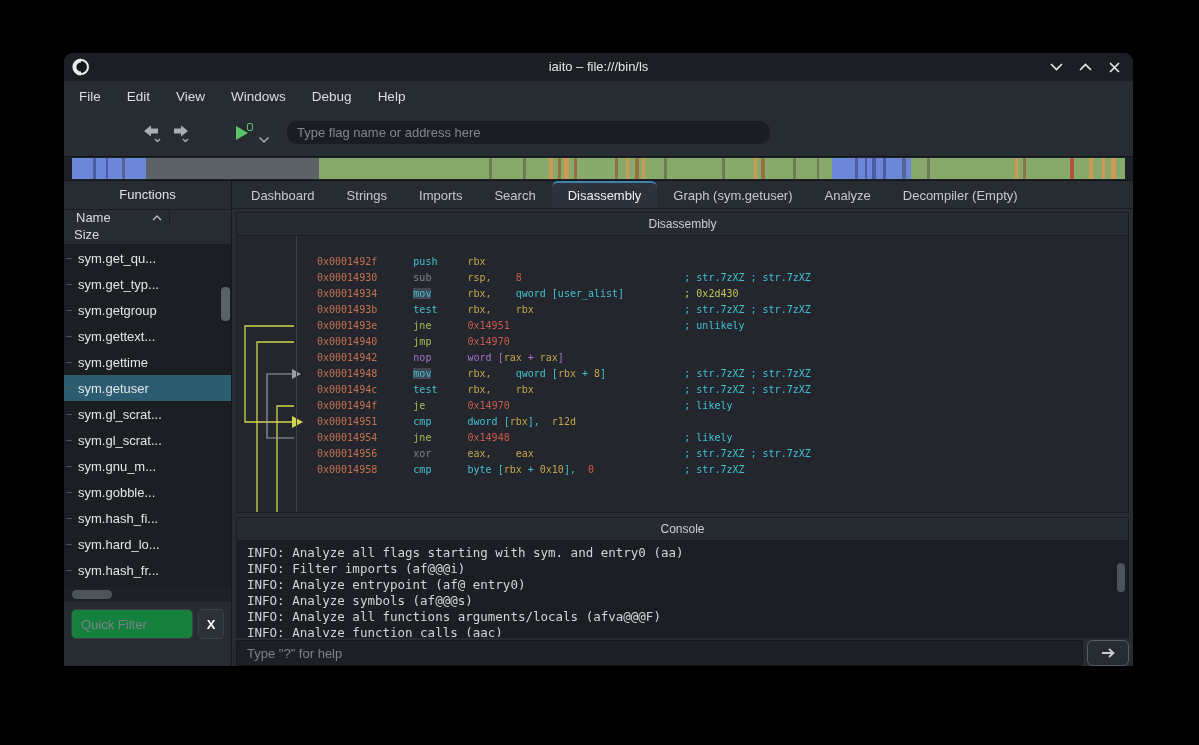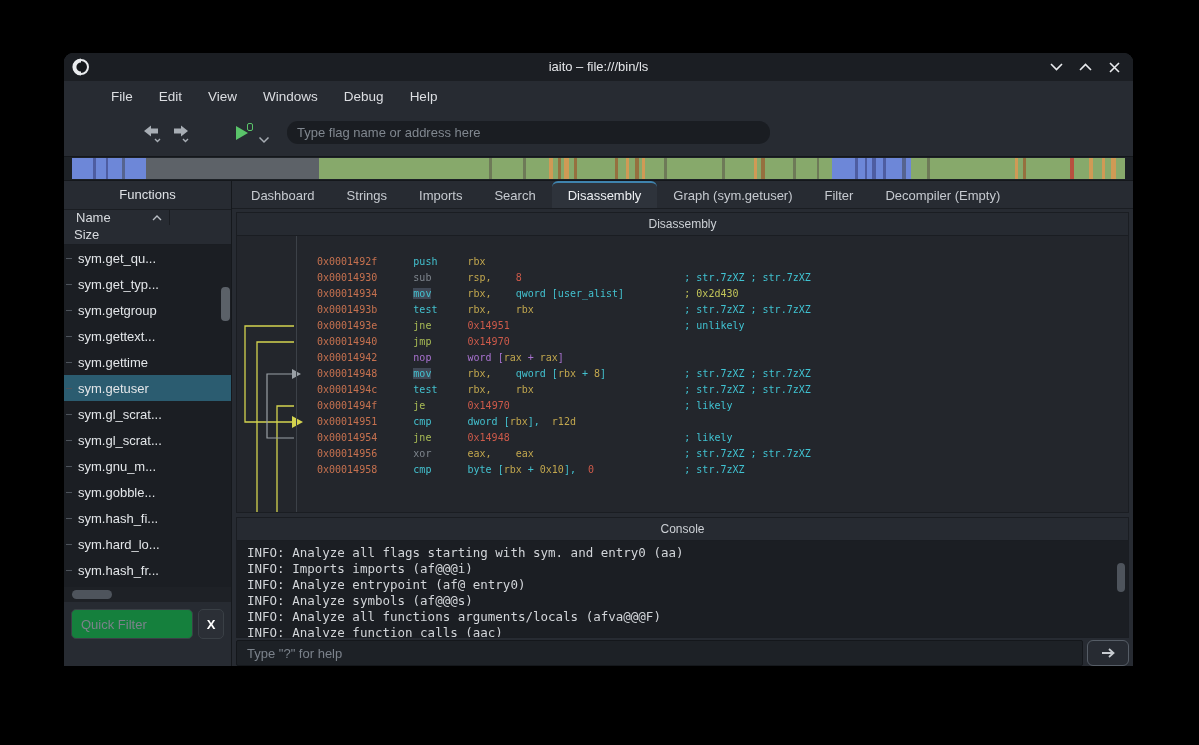--- a/index.html
+++ b/index.html
@@ -10,21 +10,21 @@
 
   
   .titlebar{height:28px;background:#1b1e23;border-radius:9px 9px 0 0;position:relative;}
   .logo{position:absolute;left:8px;top:5px;width:18px;height:18px;}
   .wtitle{position:absolute;left:0;right:0;top:0;height:28px;line-height:28px;
           text-align:center;font-size:13px;color:#e4e6e9;}
   .winctl{position:absolute;right:12px;top:0;height:28px;display:flex;gap:15px;align-items:center;}
   .winbtn{width:14px;height:14px;display:flex;align-items:center;justify-content:center;cursor:default;}
 
   
-  .menubar{height:30px;display:flex;align-items:center;padding-left:2px;font-size:13.5px;color:#dcdee2;margin-left:32px;}
+  .menubar{height:30px;display:flex;align-items:center;padding-left:2px;font-size:13.5px;color:#dcdee2;}
   .menu-item{padding:4px 13px;}
 
   
   .toolbar{height:45px;position:relative;}
   .navbtn{position:absolute;top:13px;width:22px;height:20px;}
   .navbtn svg{display:block;}
   .play-wrap{position:absolute;left:170px;top:13px;width:20px;height:18px;}
   .play-tri{position:absolute;left:2px;top:2px;width:0;height:0;
             border-left:12px solid var(--play);border-top:7px solid transparent;border-bottom:7px solid transparent;}
   .play-badge{position:absolute;left:13px;top:-1px;width:4px;height:6px;border:1px solid var(--play);border-radius:2px;}
@@ -298,21 +298,21 @@
     </div>
 
     <div class="right-panel">
       <div class="tabbar">
           <div class="tab">Dashboard</div>
           <div class="tab">Strings</div>
           <div class="tab">Imports</div>
           <div class="tab">Search</div>
           <div class="tab active">Disassembly</div>
           <div class="tab">Graph (sym.getuser)</div>
-          <div class="tab">Filter</div>
+          <div class="tab">Analyze</div>
           <div class="tab">Decompiler (Empty)</div>
         </div>
 
       <div class="dock">
         <div class="dock-title">
           <span>Disassembly</span>
         </div>
         <div class="disasm-content">
           <svg class="gutter" width="70" height="276" viewBox="0 0 70 276">
             <polyline points="57,90 8,90 8,186 55,186" fill="none" stroke="var(--arrowy)" stroke-width="1.3"></polyline>
@@ -326,21 +326,21 @@
           <div class="code"><div class="drow"><span class="t-a">0x0001492f</span><span class="t-w">      </span><span class="t-k">push</span><span class="t-w">     </span><span class="t-r">rbx</span></div><div class="drow"><span class="t-a">0x00014930</span><span class="t-w">      </span><span class="t-g">sub</span><span class="t-w">      </span><span class="t-r">rsp,</span><span class="t-w">    </span><span class="t-n">8</span><span class="t-w">                           </span><span class="t-c">; str.7zXZ ; str.7zXZ</span></div><div class="drow"><span class="t-a">0x00014934</span><span class="t-w">      </span><span class="t-kh">mov</span><span class="t-w">      </span><span class="t-r">rbx,</span><span class="t-w">    </span><span class="t-k">qword [user_alist]</span><span class="t-w">          </span><span class="t-y">; 0x2d430</span></div><div class="drow"><span class="t-a">0x0001493b</span><span class="t-w">      </span><span class="t-k">test</span><span class="t-w">     </span><span class="t-r">rbx,</span><span class="t-w">    </span><span class="t-r">rbx</span><span class="t-w">                         </span><span class="t-c">; str.7zXZ ; str.7zXZ</span></div><div class="drow"><span class="t-a">0x0001493e</span><span class="t-w">      </span><span class="t-j">jne</span><span class="t-w">      </span><span class="t-n">0x14951</span><span class="t-w">                             </span><span class="t-c">; unlikely</span></div><div class="drow"><span class="t-a">0x00014940</span><span class="t-w">      </span><span class="t-j">jmp</span><span class="t-w">      </span><span class="t-n">0x14970</span></div><div class="drow"><span class="t-a">0x00014942</span><span class="t-w">      </span><span class="t-p">nop</span><span class="t-w">      </span><span class="t-p">word [</span><span class="t-r">rax</span><span class="t-p"> + </span><span class="t-r">rax</span><span class="t-p">]</span></div><div class="drow"><span class="t-a">0x00014948</span><span class="t-w">      </span><span class="t-kh">mov</span><span class="t-w">      </span><span class="t-r">rbx,</span><span class="t-w">    </span><span class="t-k">qword [</span><span class="t-r">rbx</span><span class="t-k"> + </span><span class="t-r">8</span><span class="t-k">]</span><span class="t-w">             </span><span class="t-c">; str.7zXZ ; str.7zXZ</span></div><div class="drow"><span class="t-a">0x0001494c</span><span class="t-w">      </span><span class="t-k">test</span><span class="t-w">     </span><span class="t-r">rbx,</span><span class="t-w">    </span><span class="t-r">rbx</span><span class="t-w">                         </span><span class="t-c">; str.7zXZ ; str.7zXZ</span></div><div class="drow"><span class="t-a">0x0001494f</span><span class="t-w">      </span><span class="t-j">je</span><span class="t-w">       </span><span class="t-n">0x14970</span><span class="t-w">                             </span><span class="t-c">; likely</span></div><div class="drow"><span class="t-a">0x00014951</span><span class="t-w">      </span><span class="t-k">cmp</span><span class="t-w">      </span><span class="t-k">dword [</span><span class="t-r">rbx</span><span class="t-k">],</span><span class="t-w">  </span><span class="t-r">r12d</span></div><div class="drow"><span class="t-a">0x00014954</span><span class="t-w">      </span><span class="t-j">jne</span><span class="t-w">      </span><span class="t-n">0x14948</span><span class="t-w">                             </span><span class="t-c">; likely</span></div><div class="drow"><span class="t-a">0x00014956</span><span class="t-w">      </span><span class="t-g">xor</span><span class="t-w">      </span><span class="t-r">eax,</span><span class="t-w">    </span><span class="t-r">eax</span><span class="t-w">                         </span><span class="t-c">; str.7zXZ ; str.7zXZ</span></div><div class="drow"><span class="t-a">0x00014958</span><span class="t-w">      </span><span class="t-k">cmp</span><span class="t-w">      </span><span class="t-k">byte [</span><span class="t-r">rbx</span><span class="t-k"> + </span><span class="t-r">0x10</span><span class="t-k">],</span><span class="t-w">  </span><span class="t-n">0</span><span class="t-w">               </span><span class="t-c">; str.7zXZ</span></div></div>
         </div>
       </div>
 
       <div class="dock" style="margin-top:4px;">
         <div class="dock-title">
           <span>Console</span>
         </div>
         <div class="console-out">
             <div class="cline">INFO: Analyze all flags starting with sym. and entry0 (aa)</div>
-            <div class="cline">INFO: Imports imports (af@@@i)</div>
+            <div class="cline">INFO: Filter imports (af@@@i)</div>
             <div class="cline">INFO: Analyze entrypoint (af@ entry0)</div>
             <div class="cline">INFO: Analyze symbols (af@@@s)</div>
             <div class="cline">INFO: Analyze all functions arguments/locals (afva@@@F)</div>
             <div class="cline">INFO: Analyze function calls (aac)</div>
             <div class="console-pill"></div>
           </div>
       </div>
 
       <div class="console-input-row">
         <input class="console-input" type="text" placeholder="Type &quot;?&quot; for help" style="">

